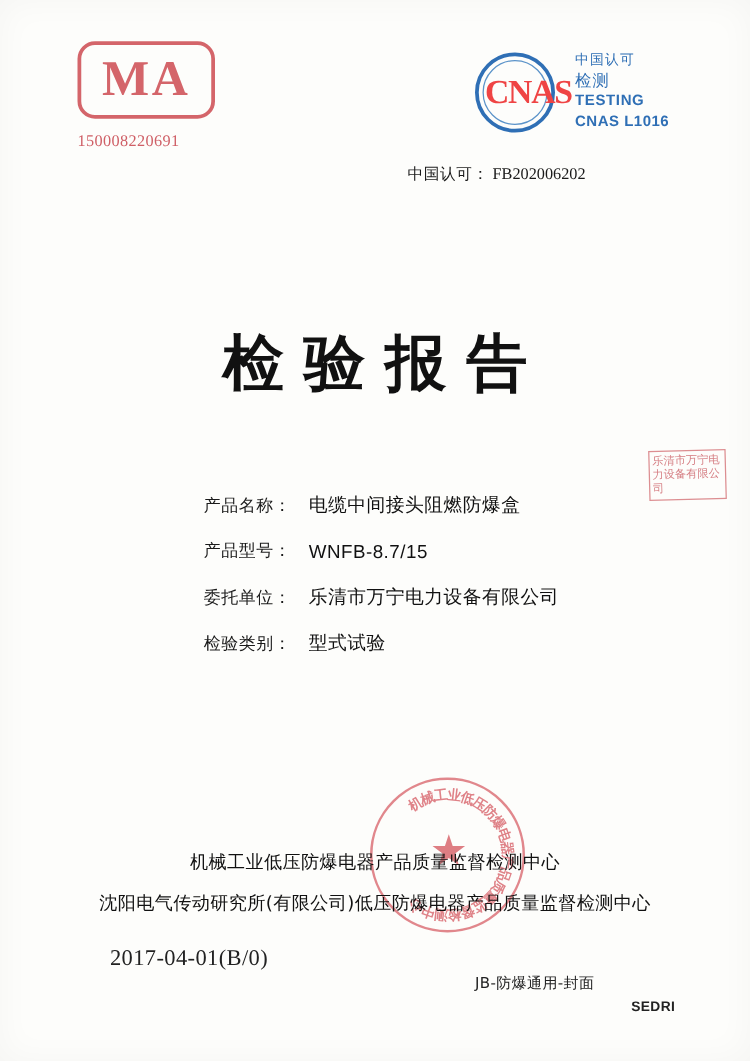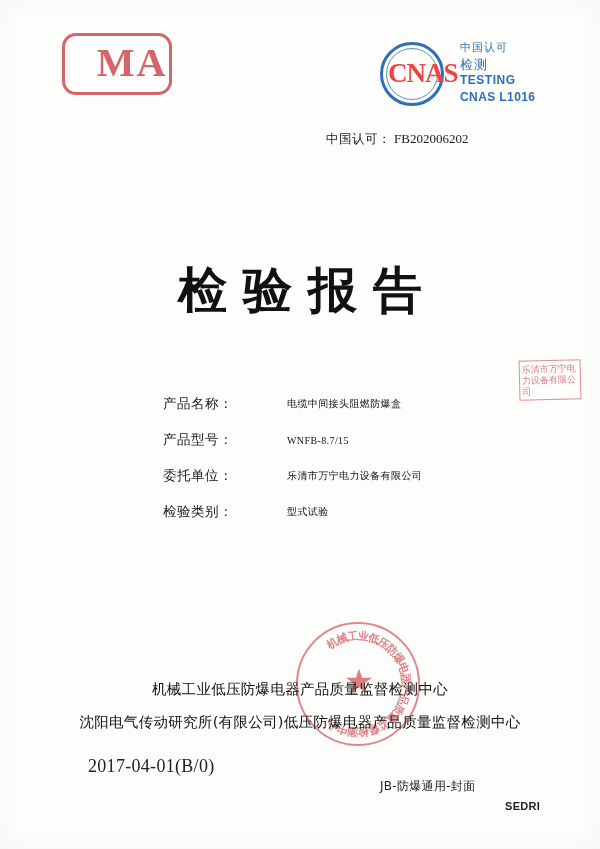--- a/index.html
+++ b/index.html
@@ -42,21 +42,20 @@
     top: 0;
     width: 110px;
     height: 62px;
     line-height: 60px;
     text-align: center;
     font-family: "Liberation Serif", serif;
     font-weight: bold;
     font-size: 40px;
     letter-spacing: 2px;
     color: #d4656a;
-    padding-left: 15px;
   }
   #ma-number {
     position: absolute;
     left: 0;
     top: 72px;
     width: 128px;
     font-family: "Liberation Serif", serif;
     font-size: 13px;
     letter-spacing: 0.3px;
     color: #cf5f66;
@@ -207,25 +206,24 @@
   }
   .field-label {
     width: 84px;
     flex: 0 0 84px;
     font-family: "DejaVu Sans", sans-serif;
     font-size: 13.5px;
     color: #1a1a1a;
     letter-spacing: 0.5px;
   }
   .field-value {
-    font-family: Liberation Serif, serif;
-    font-size: 10px;
+    font-family: Liberation Sans, sans-serif;
+    font-size: 15px;
     color: #111111;
     letter-spacing: 0.4px;
-    margin-left: 40px;
   }
 
   
   #seal {
     position: absolute;
     left: 296px;
     top: 622px;
     width: 124px;
     height: 124px;
     border-radius: 50%;
@@ -325,20 +323,21 @@
   }
 </style>
 </head>
 <body>
 
 <div id="page">
 
   <div id="ma-mark">
     <div id="ma-box"></div>
     <div id="ma-text">MA</div>
+    <div id="ma-number">150008220691</div>
   </div>
 
   <div id="cnas-mark">
     <div id="cnas-circle"></div>
     <div id="cnas-circle-inner"></div>
     <div id="cnas-word">CNAS</div>
     <div id="cnas-cn1">中国认可</div>
     <div id="cnas-cn2">检测</div>
     <div id="cnas-testing">TESTING</div>
     <div id="cnas-code">CNAS L1016</div>

